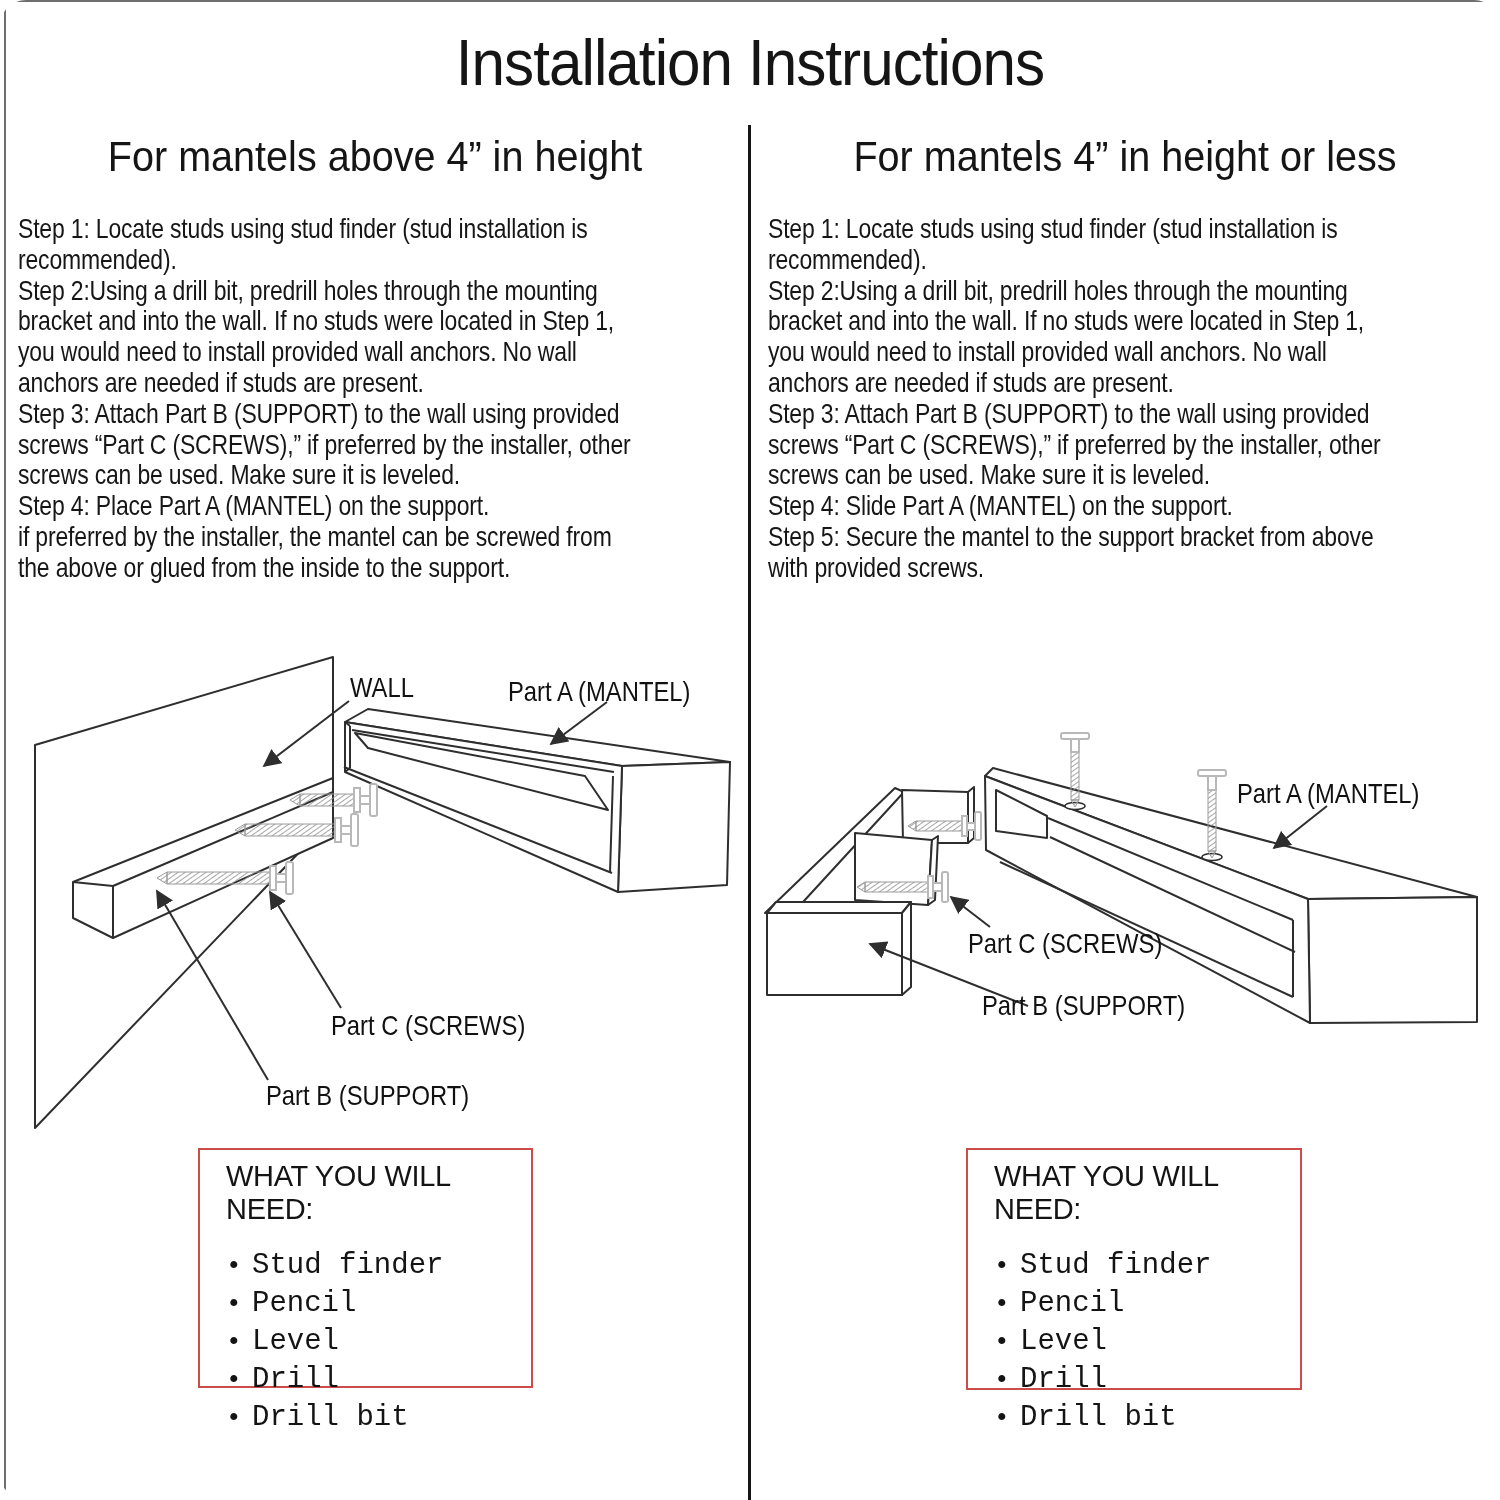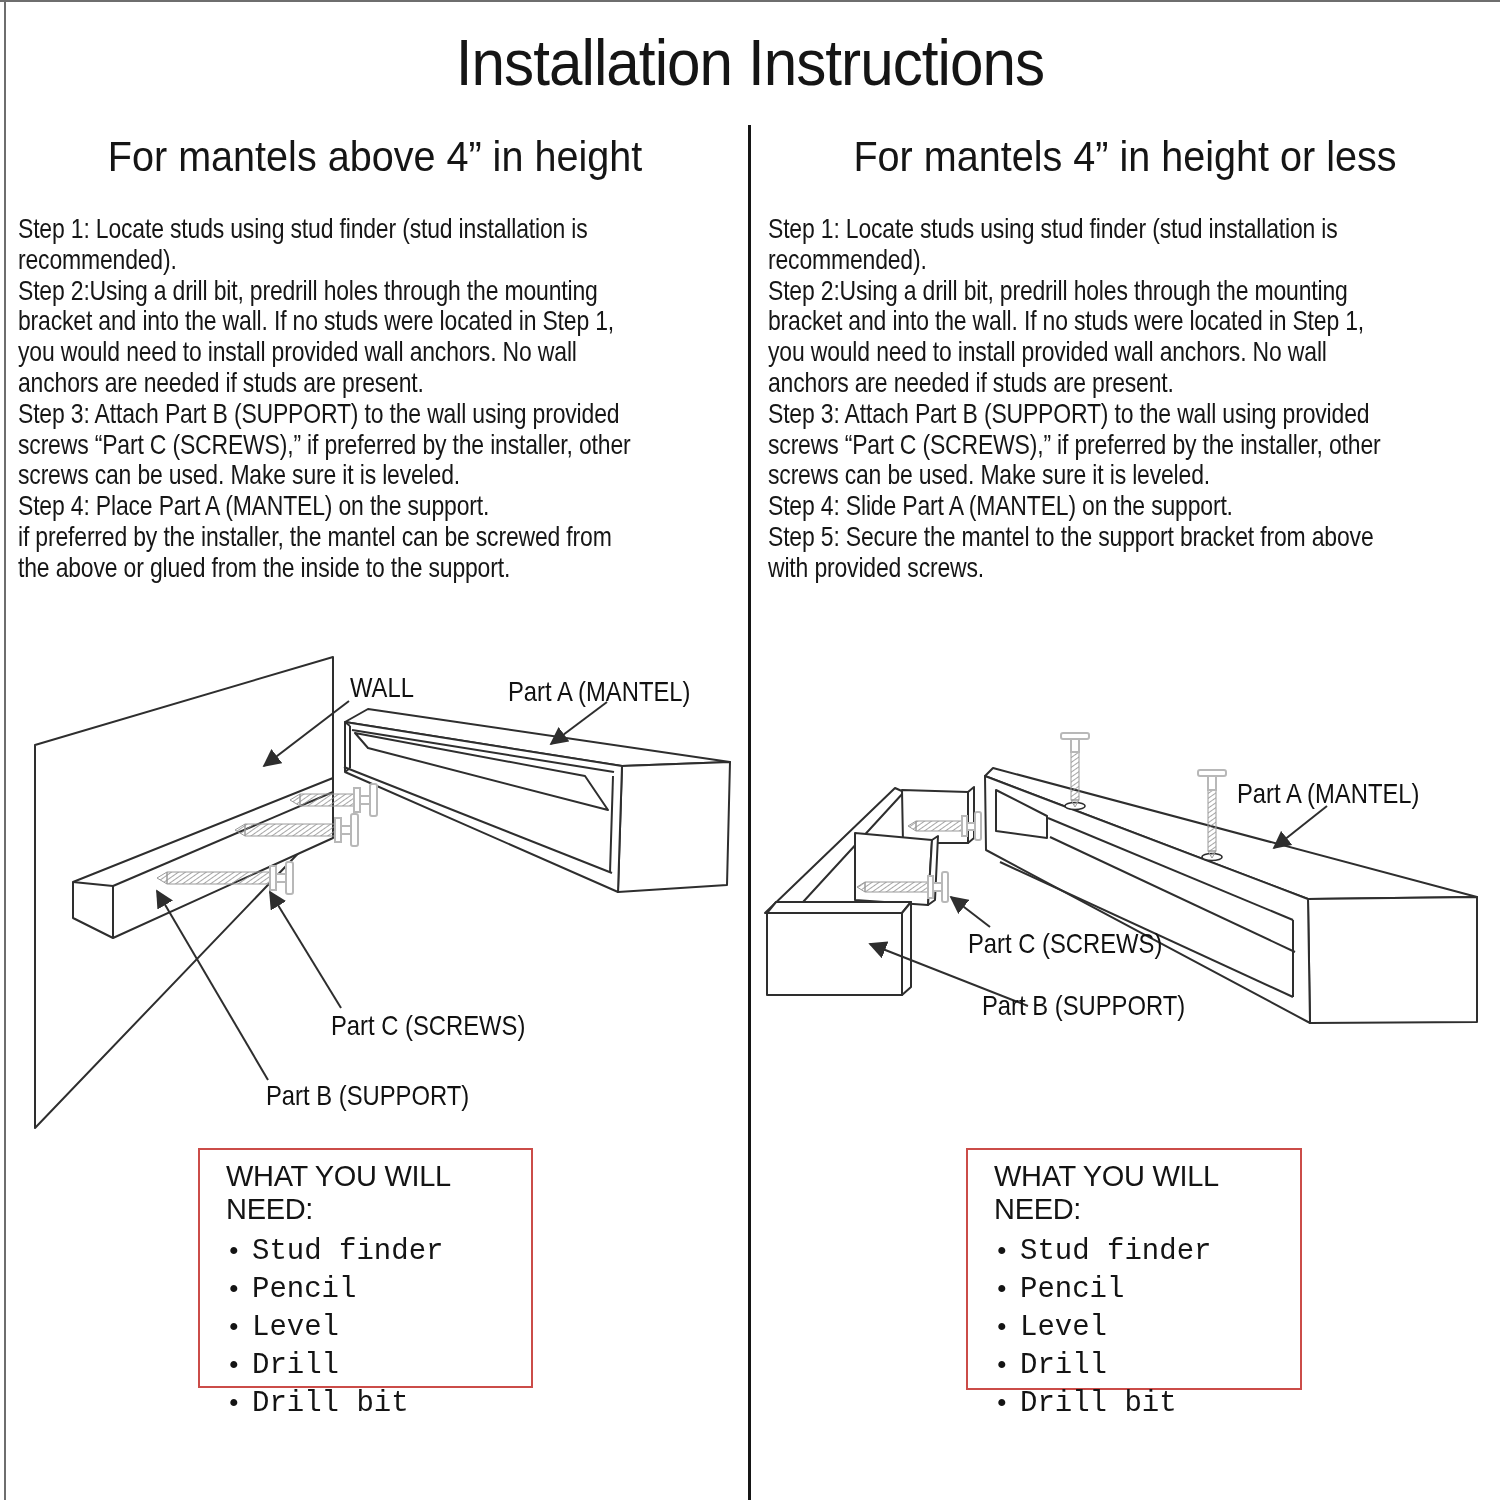--- a/index.html
+++ b/index.html
@@ -1,32 +1,32 @@
 <!DOCTYPE html>
 <html><head>
 <meta charset="utf-8">
 <style>
   html,body{margin:0;padding:0;background:#ffffff;}
   #page{position:relative;width:1500px;height:1500px;background:#fff;overflow:hidden;
-        font-family:"Liberation Sans","DejaVu Sans",sans-serif;color:#1a1a1a;}
+        font-family:"Liberation Sans","DejaVu Sans",sans-serif;color:#1a1a1a;border-radius:26px;}
   .abs{position:absolute;}
   .page-title{left:0;top:26px;width:1500px;text-align:center;font-size:64px;
               letter-spacing:-1px;transform:scaleX(.94);color:#151515;}
   .col-heading{top:132px;width:750px;text-align:center;font-size:43px;
                transform:scaleX(.92);color:#151515;}
   .steps{top:214px;font-size:28px;line-height:30.8px;transform:scaleX(.82);
          transform-origin:0 0;white-space:nowrap;letter-spacing:-.2px;color:#161616;}
   .divider{left:748px;top:125px;width:3px;height:1375px;background:#161616;}
   .border-top{left:0;top:0;width:1500px;height:2px;background:#6e6e6e;}
   .border-left{left:4px;top:0;width:2px;height:1500px;background:#6e6e6e;}
   .diagram-label{font-size:28px;transform:scaleX(.85);transform-origin:0 0;
                  white-space:nowrap;color:#111;}
   .need-box{border:2px solid #cb4c48;background:#fff;box-sizing:border-box;
             padding:10px 10px 0 26px;}
-  .need-heading{font-size:29px;color:#141414;margin-bottom:7px;letter-spacing:-.3px;}
+  .need-heading{font-size:29px;color:#141414;margin-bottom:21px;letter-spacing:-.3px;}
   .need-item{font-size:29px;line-height:37px;color:#141414;font-family:Liberation Mono, monospace;}
   .blt{display:inline-block;width:26px;font-size:26px;}
   svg{display:block;}
   svg line,svg polygon,svg path,svg rect{vector-effect:non-scaling-stroke;}
 </style>
 </head>
 <body>
 
 <div id="page">
 

